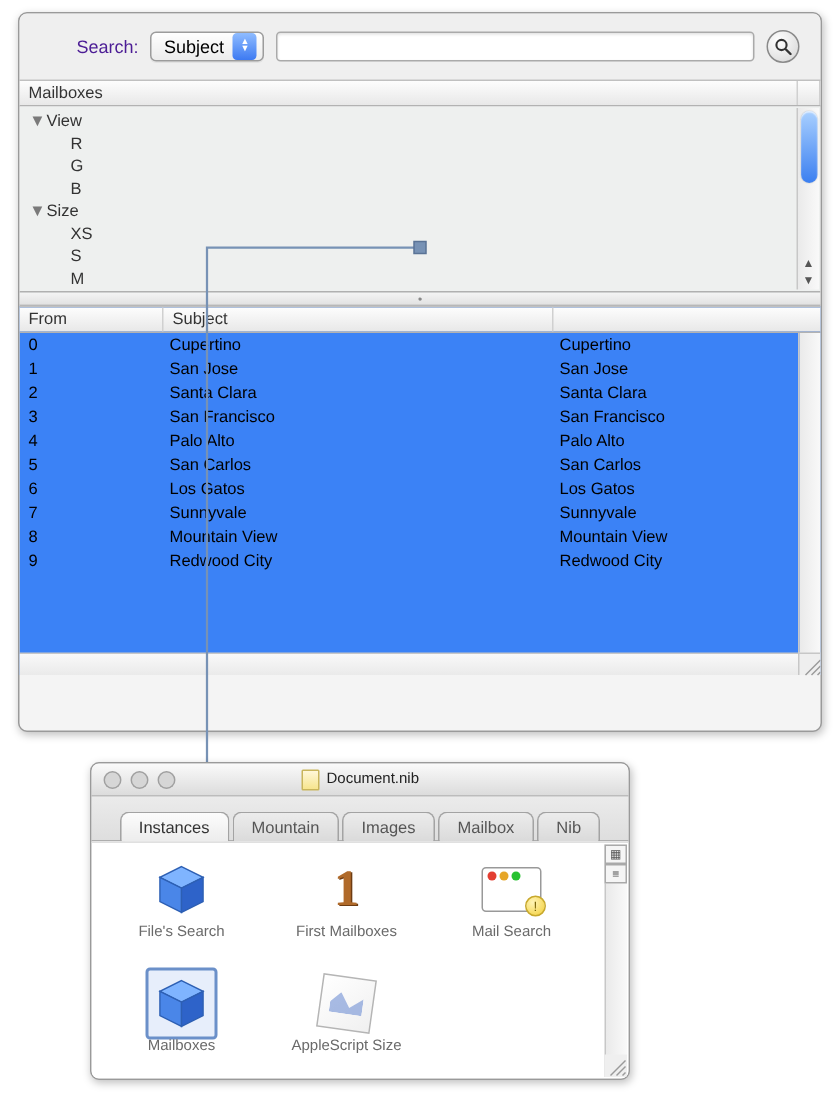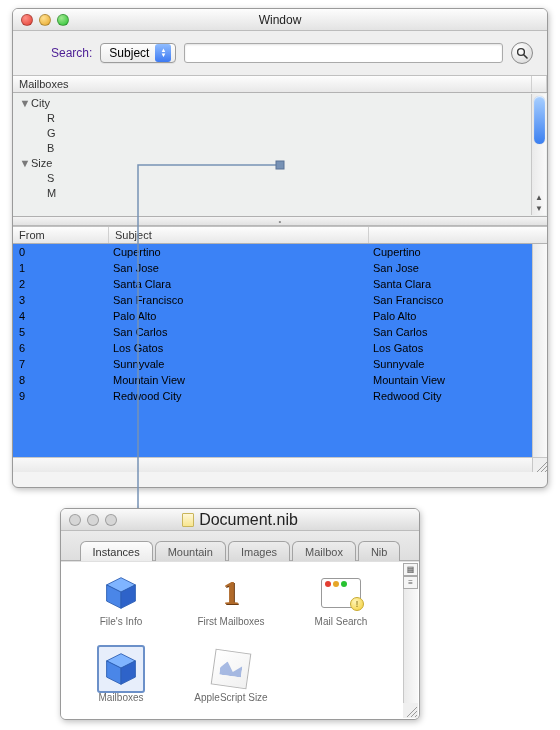--- a/index.html
+++ b/index.html
@@ -211,21 +211,21 @@
     border-radius: 6px;
     box-shadow: 1px 2px 6px rgba(0,0,0,0.25);
     overflow: hidden;
   }
   .nib-window .titlebar {
     background: linear-gradient(#fafafa, #dcdcdc);
   }
   .nib-title-wrap {
     position: absolute; left: 0; right: 0;
     display: flex; align-items: center; justify-content: center; gap: 5px;
-    font-size: 16px; color: #222;
+    font-size: 10px; color: #222;
   }
   .doc-icon {
     width: 12px; height: 14px;
     background: linear-gradient(#fff7d8, #f7e58e);
     border: 1px solid #c9b55b;
     border-radius: 1px;
   }
   .tabs-row {
     height: 30px;
     display: flex;
@@ -324,28 +324,20 @@
     right: 1px; bottom: 1px; width: 15px; height: 15px;
     background: #efefef;
   }
   .nib-corner svg { width: 15px; height: 15px; }
 </style>
 </head>
 <body>
 
 <div class="main-window">
 
-  <div class="titlebar">
-    <div class="traffic-lights">
-      <div class="tl red"></div>
-      <div class="tl yellow"></div>
-      <div class="tl green"></div>
-    </div>
-    <div class="win-title">Window</div>
-  </div>
 
   <div class="search-row">
     <span class="search-label">Search:</span>
     <div class="aqua-select">
       <span>Subject</span>
       <span class="endcap">
         <span>▲</span>
           <span>▼</span>
       </span>
     </div>
@@ -360,34 +352,37 @@
 
   <div class="col-header">
     <div class="cell" style="flex:1">Mailboxes</div>
     <div class="cell" style="width:15px"></div>
   </div>
 
   <div class="outline-area">
     <div class="outline-list" id="outline-list">
         <div class="row lv0">
           <span class="tri">▼</span>
-          <span>City</span>
+          <span>View</span>
         </div>
         <div class="row lv1">
           <span>R</span>
         </div>
         <div class="row lv1">
           <span>G</span>
         </div>
         <div class="row lv1">
           <span>B</span>
         </div>
         <div class="row lv0">
           <span class="tri">▼</span>
           <span>Size</span>
+        </div>
+        <div class="row lv1">
+          <span>XS</span>
         </div>
         <div class="row lv1">
           <span>S</span>
         </div>
         <div class="row lv1">
           <span>M</span>
         </div>
       </div>
     <div class="scroll-strip">
       <div class="aqua-pill"></div>
@@ -500,21 +495,21 @@
   <div class="nib-body">
     <div class="icons-area" id="nib-items">
         <div class="nib-item">
           <div class="iconbox">
             <svg class="cube" viewBox="0 0 40 40">
               <polygon points="20,3 36,11 20,19 4,11" fill="#7fb4ff" stroke="#2d5fb3"></polygon>
               <polygon points="4,11 20,19 20,37 4,29" fill="#4a86e8" stroke="#2d5fb3"></polygon>
               <polygon points="36,11 20,19 20,37 36,29" fill="#2e63c9" stroke="#2d5fb3"></polygon>
             </svg>
           </div>
-          <span>File's Info</span>
+          <span>File's Search</span>
         </div>
         <div class="nib-item">
           <div class="iconbox">
             <span class="one-icon">1</span>
           </div>
           <span>First Mailboxes</span>
         </div>
         <div class="nib-item">
           <div class="iconbox">
             <div class="win-mini">

